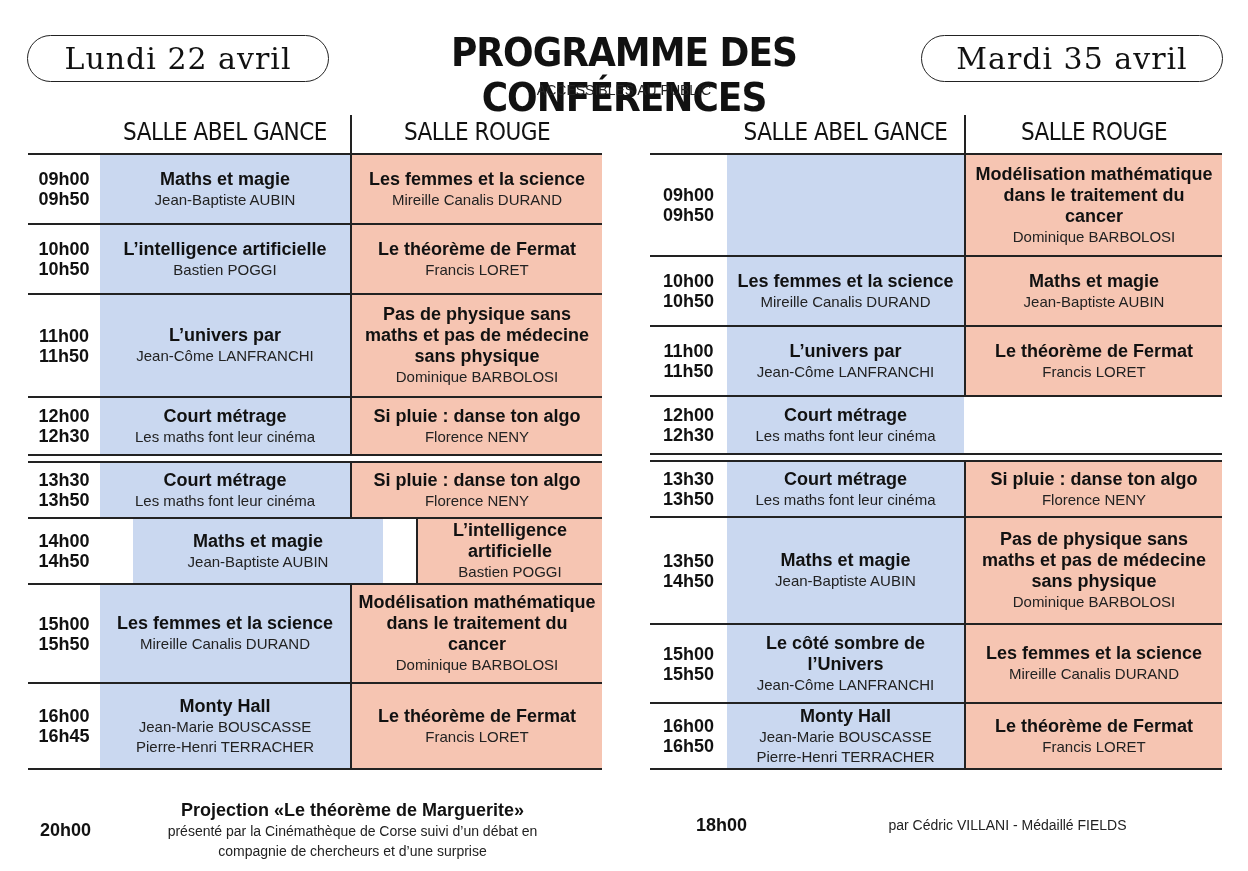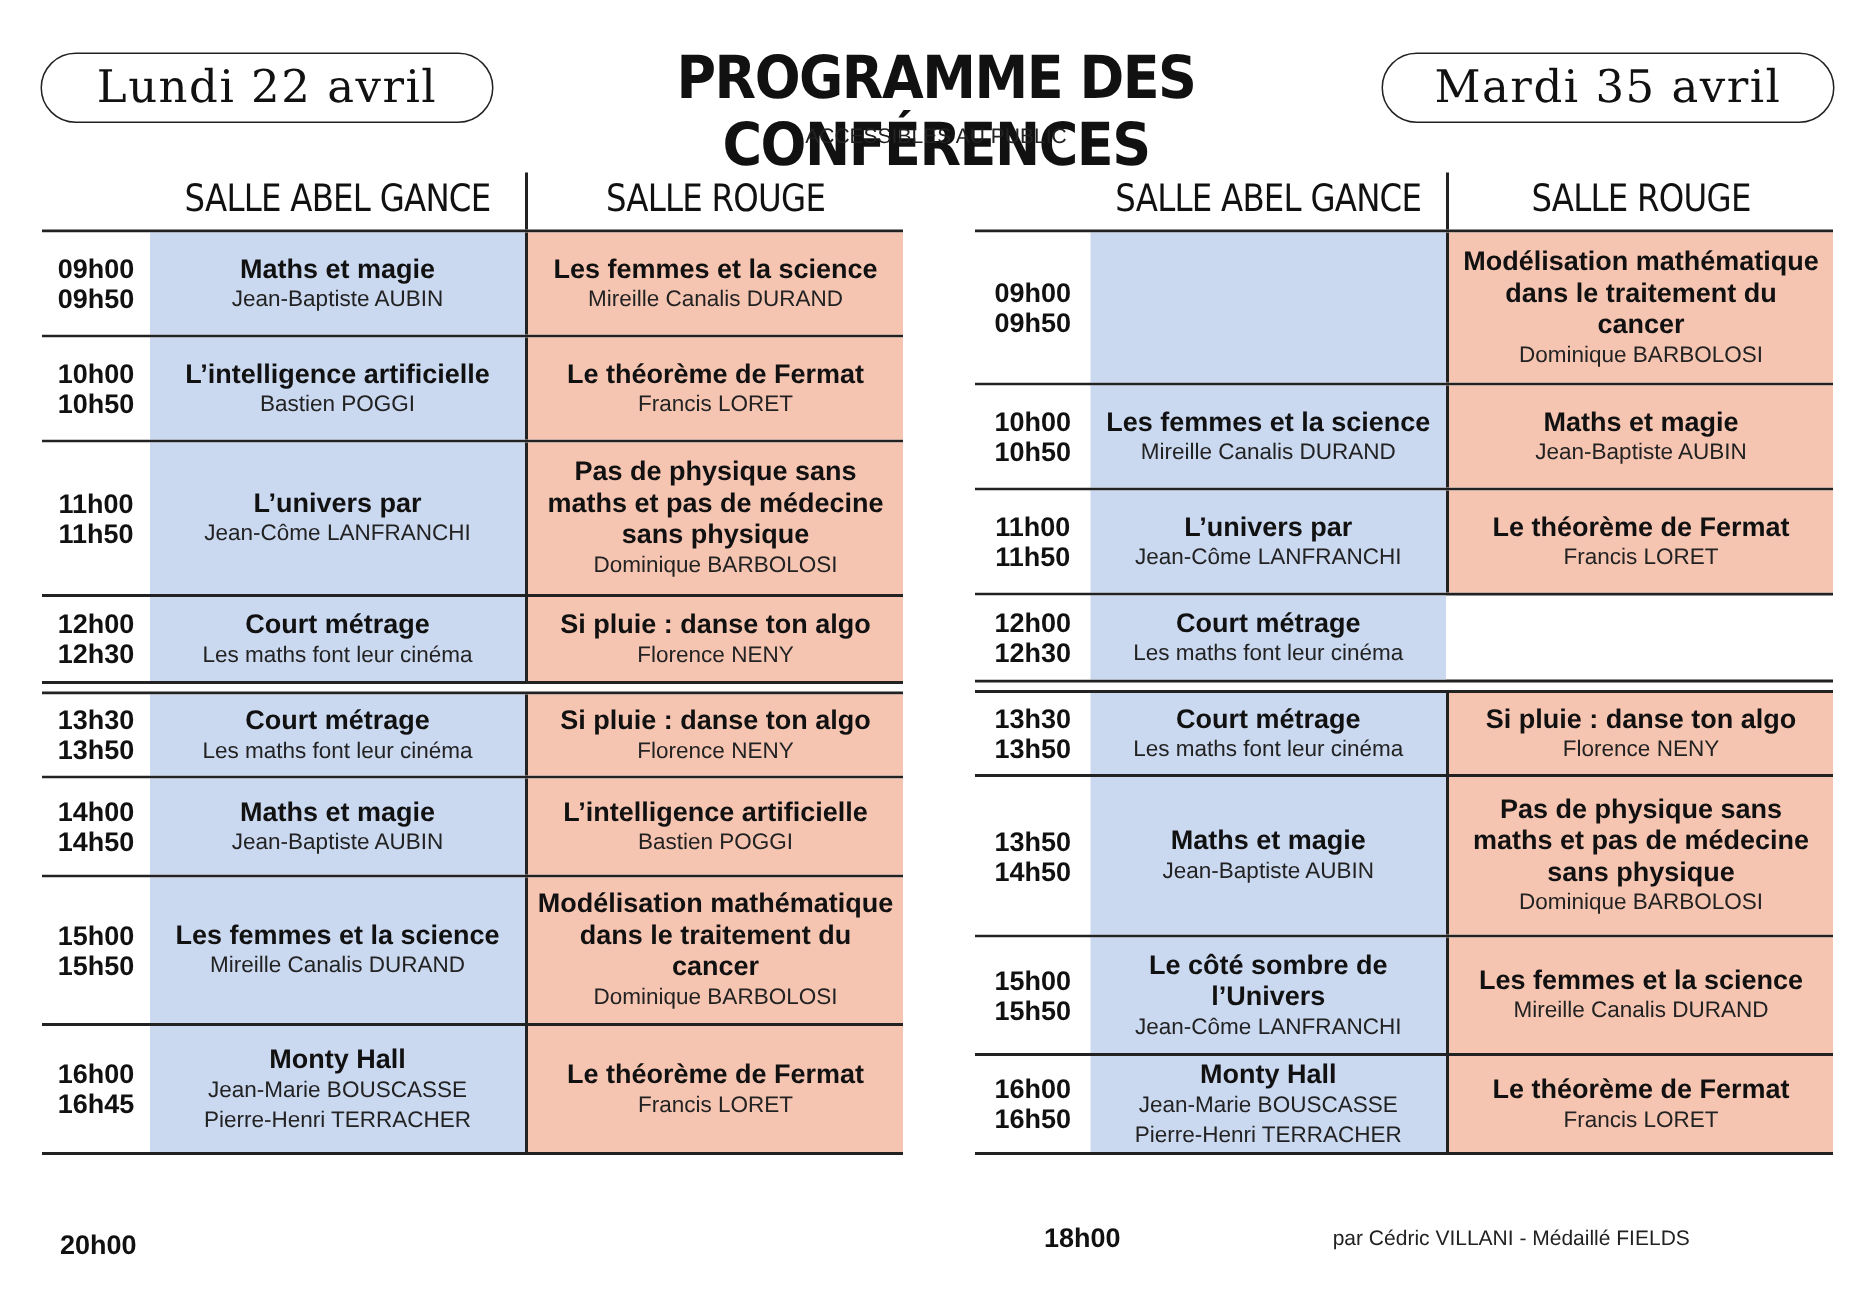--- a/index.html
+++ b/index.html
@@ -145,21 +145,21 @@
         </div>
         <div class="cell blue" style="width:250px">
           <div class="talk-title">Court métrage</div>
           <div class="talk-speaker">Les maths font leur cinéma</div>
         </div>
         <div class="cell red" style="flex:1">
           <div class="talk-title">Si pluie : danse ton algo</div>
           <div class="talk-speaker">Florence NENY</div>
         </div>
       </div>
-      <div class="row" style="height: 66px;">
+      <div class="row" style="height: 66px; gap: 33px;">
         <div class="time" style="width:72px">
           <span>14h00</span>
           <span>14h50</span>
         </div>
         <div class="cell blue" style="width:250px">
           <div class="talk-title">Maths et magie</div>
           <div class="talk-speaker">Jean-Baptiste AUBIN</div>
         </div>
         <div class="cell red" style="flex:1">
           <div class="talk-title">L’intelligence artificielle</div>
@@ -311,19 +311,23 @@
         <div class="cell red" style="flex:1">
           <div class="talk-title">Le théorème de Fermat</div>
           <div class="talk-speaker">Francis LORET</div>
         </div>
       </div>
     </div>
   </div>
 
 <div class="footer footer-left">
   <div class="ftime">20h00</div>
+  <div class="fbody">
+    <div class="ftitle">Projection «Le théorème de Marguerite»</div>
+    <div class="fdesc" style="padding:0 50px;">présenté par la Cinémathèque de Corse suivi d’un débat en compagnie de chercheurs et d’une surprise</div>
+  </div>
 </div>
 <div class="footer footer-right">
   <div class="ftime">18h00</div>
   <div class="fbody">
     <div class="fdesc">par Cédric VILLANI - Médaillé FIELDS</div>
   </div>
 </div>
 
 </body></html>

